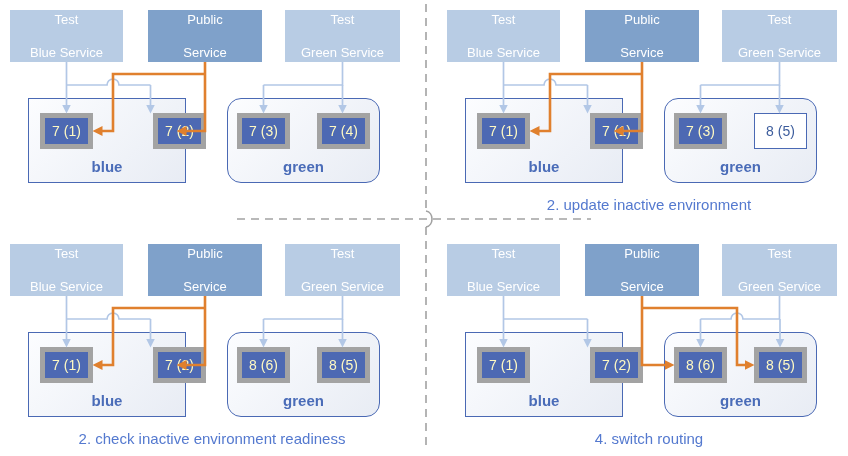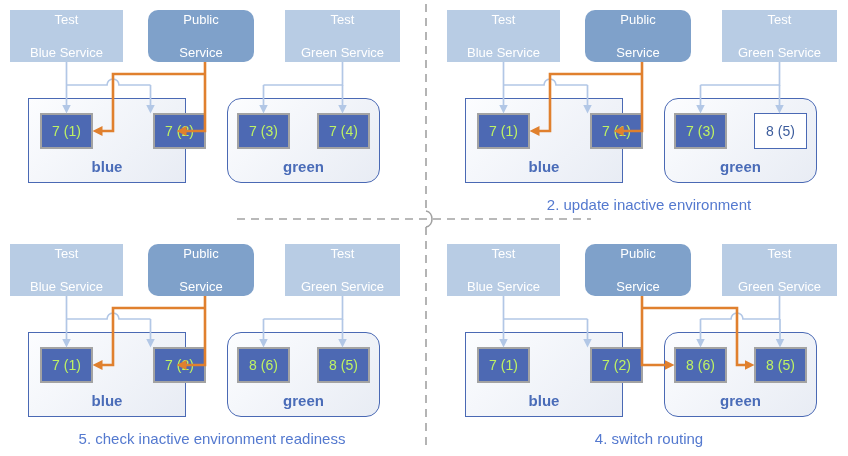--- a/index.html
+++ b/index.html
@@ -5,35 +5,35 @@
   html,body{margin:0;padding:0;background:#fff;}
   .page{position:relative;width:848px;height:456px;background:#fff;overflow:hidden;
         font-family:"Liberation Sans",sans-serif;}
   .panel{position:absolute;width:424px;height:218px;}
 
   .svc{position:absolute;top:10px;height:52px;display:flex;flex-direction:column;
        justify-content:center;text-align:center;color:#fff;font-size:13px;line-height:17px;gap:16px;}
   .svc-light{background:#b8cce4;}
   .svc-dark{background:#7fa1ca;}
   .sv1{left:10px;width:113px;}
-  .sv2{left:148px;width:106px;border-radius:10px;}
+  .sv2{left:148px;width:114px;}
   .sv3{left:285px;width:115px;}
 
   .env{position:absolute;top:98px;height:85px;border:1px solid #4a69b4;
        background:linear-gradient(135deg,#fcfdff 0%,#e8ecf4 100%);box-sizing:border-box;}
   .env-blue{left:28px;width:158px;}
   .env-green{left:227px;width:153px;border-radius:14px;}
   .env-label{position:absolute;bottom:7px;left:0;width:100%;text-align:center;
              color:#4a6cb8;font-size:15px;font-weight:bold;}
 
   .pod-slot{position:absolute;top:113px;width:53px;height:36px;}
   .ps-b1{left:40px;} .ps-b2{left:124px;padding-left:29px;} .ps-g1{left:237px;} .ps-g2{left:317px;}
   .pod-fill,.pod-outline{width:100%;height:100%;box-sizing:border-box;display:flex;
         align-items:center;justify-content:center;font-size:14px;}
-  .pod-fill{background:#4d69b3;border:2px solid #a3a3a3;color:#bef264;}
+  .pod-fill{background:#4d69b3;border:5px solid #a3a3a3;color:#fef9c3;}
   .pod-outline{background:#ffffff;border:1px solid #4a69b4;color:#3d5d9d;}
 
   .caption{position:absolute;top:196px;left:0;width:100%;text-align:center;
            color:#5479cf;font-size:15px;}
 
   .arrows{position:absolute;left:0;top:0;pointer-events:none;}
   .t{stroke:#b2c7e6;stroke-width:1.7;fill:none;}
   .p{stroke:#e0802e;stroke-width:2.6;fill:none;}
 
   .divider{position:absolute;left:0;top:0;pointer-events:none;}
@@ -197,21 +197,21 @@
       <div>Blue Service</div>
     </div>
     <div class="svc svc-dark sv2">
       <div>Public</div>
       <div>Service</div>
     </div>
     <div class="svc svc-light sv3">
       <div>Test</div>
       <div>Green Service</div>
     </div>
-    <div class="caption">5. check inactive environment readiness</div>
+    <div class="caption">2. check inactive environment readiness</div>
   </div>
 
   <div class="panel" style="left:437px;top:234px">
     <div class="env env-blue">
       <div class="env-label">blue</div>
     </div>
     <div class="env env-green">
       <div class="env-label">green</div>
     </div>
     <div class="pod-slot ps-b1">

